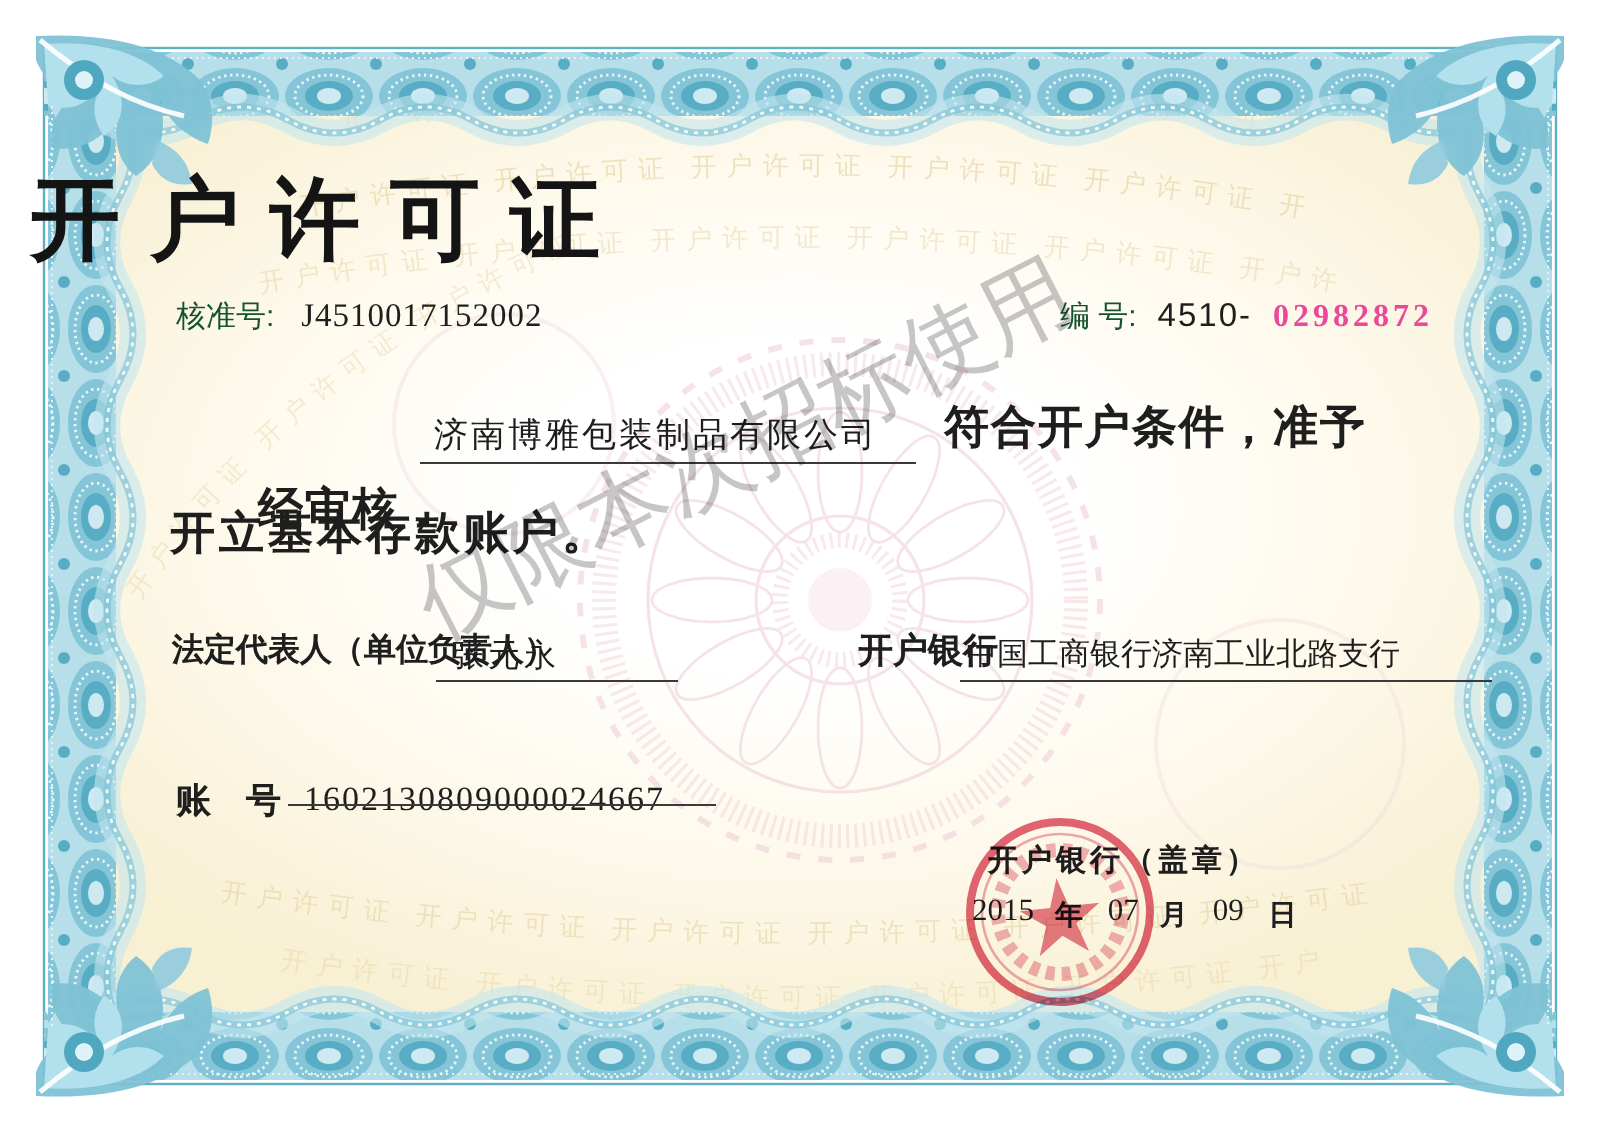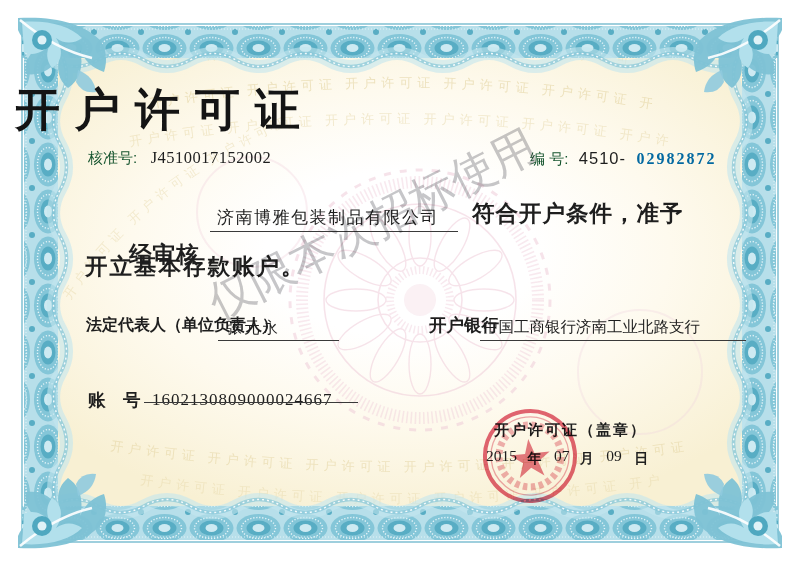--- a/index.html
+++ b/index.html
@@ -13,21 +13,21 @@
   svg.decor{position:absolute;left:0;top:0;z-index:2;}
   svg.frame{position:absolute;left:0;top:0;z-index:3;}
   svg.seal{position:absolute;left:480px;top:406px;z-index:7;mix-blend-mode:multiply;
     transform:rotate(-6deg);}
   .content{position:absolute;inset:0;z-index:5;color:#1e1e1e;}
   .title{position:absolute;left:0;right:0;top:80px;text-align:left;
     font-family:"Liberation Serif","DejaVu Serif",serif;font-weight:bold;
     font-size:45px;letter-spacing:15px;text-indent:15px;color:#141414;}
   .lbl{color:#14532d;}
   .ul{position:absolute;height:0;border-top:1.6px solid #3a3a3a;}
-  .serial-red{color:#0369a1;font-family:"Liberation Serif","DejaVu Serif",serif;
+  .serial-red{color:#ec4899;font-family:"Liberation Serif","DejaVu Serif",serif;
     font-weight:bold;letter-spacing:2px;margin-top:23px;}
   .watermark{position:absolute;left:212px;top:276px;z-index:6;
     font-size:45px;color:#a3a3a7;opacity:.62;white-space:nowrap;
     transform:rotate(-27deg);transform-origin:left center;
     mix-blend-mode:multiply;letter-spacing:0px;}
   .bold{font-weight:bold;}
   .date-row{position:absolute;left:486px;top:443px;white-space:nowrap;}
   .date-row .num{font-family:"Liberation Serif","DejaVu Serif",serif;font-size:15.5px;
     position:relative;top:4px;}
   .date-row .unit{font-weight:bold;font-size:14px;position:relative;top:6px;}
@@ -190,21 +190,21 @@
     <div class="ul" style="left:218px;top:340px;width:121px;"></div>
 
     <div class="abs bold" style="left:429px;top:313px;font-size:17.5px;">开户银行</div>
     <div class="abs serif" style="left:483px;top:317px;font-size:15.5px;">中国工商银行济南工业北路支行</div>
     <div class="ul" style="left:480px;top:340px;width:266px;"></div>
 
     <div class="abs bold" style="left:88px;top:388px;font-size:17.5px;">账　号</div>
     <div class="abs serif" style="left:152px;top:390px;font-size:17px;letter-spacing:1px;">1602130809000024667</div>
     <div class="ul" style="left:144px;top:402px;width:214px;"></div>
 
-    <div class="abs bold" style="left:494px;top:421px;font-size:15px;letter-spacing:2px;">开户许可证（盖章）</div>
+    <div class="abs bold" style="left:494px;top:421px;font-size:15px;letter-spacing:2px;">开户银行（盖章）</div>
 
     <div class="date-row">
       <span class="num">2015</span>
       <span class="unit g6">年</span>
       <span class="num g8">07</span>
       <span class="unit g6">月</span>
       <span class="num g8">09</span>
       <span class="unit g8">日</span>
     </div>
 

